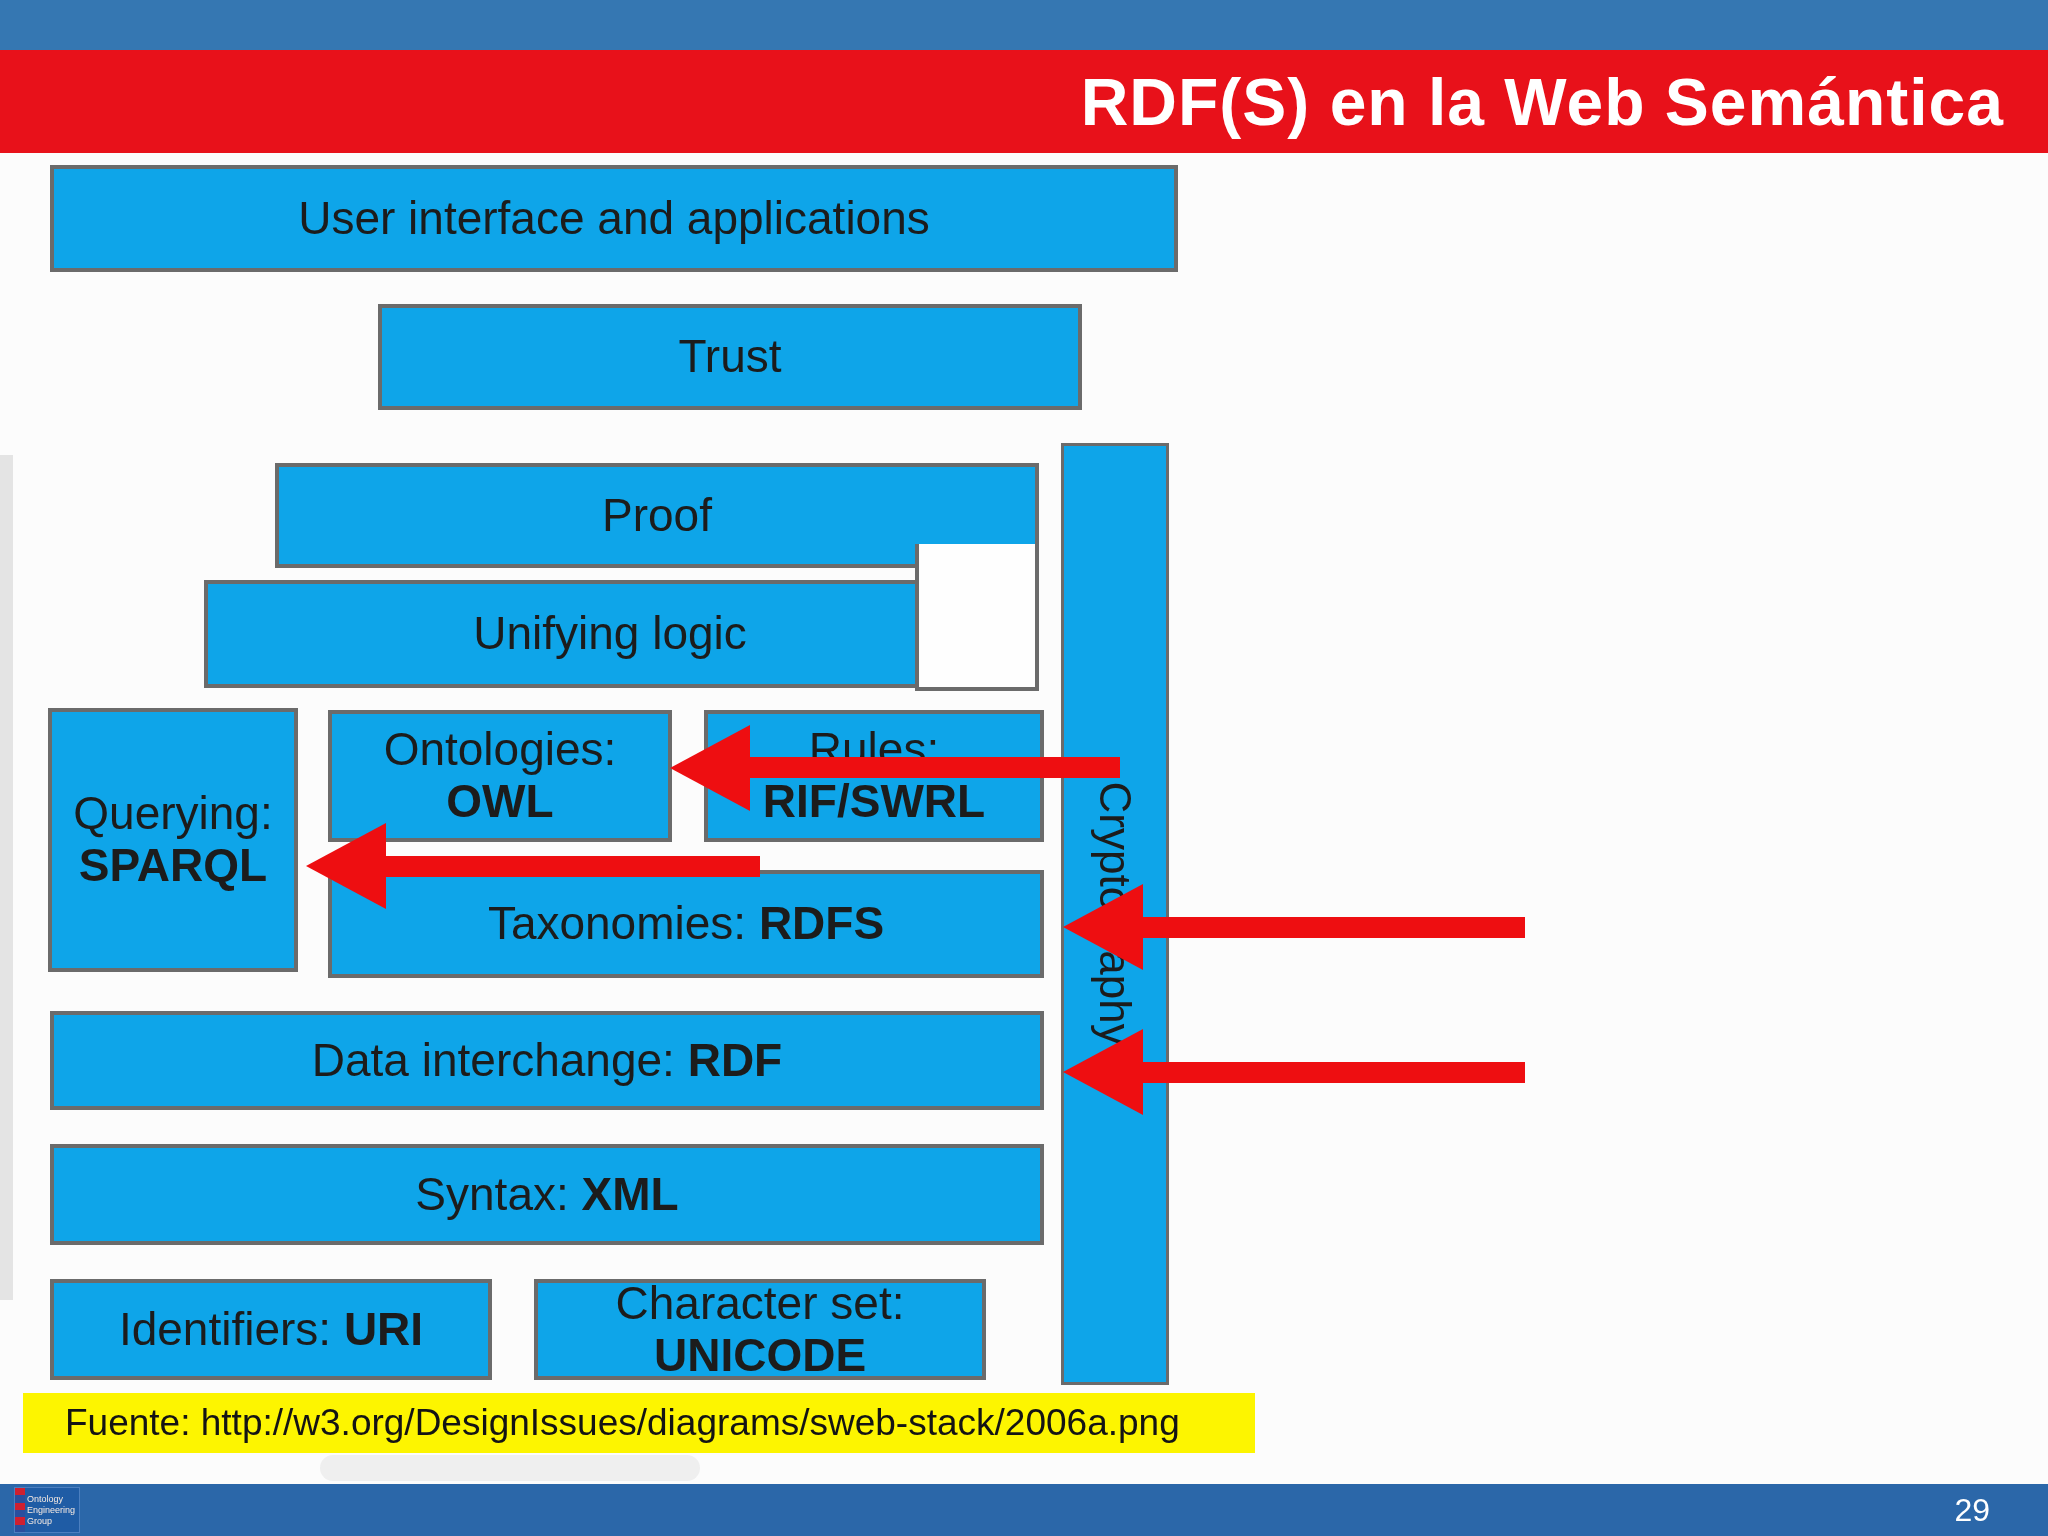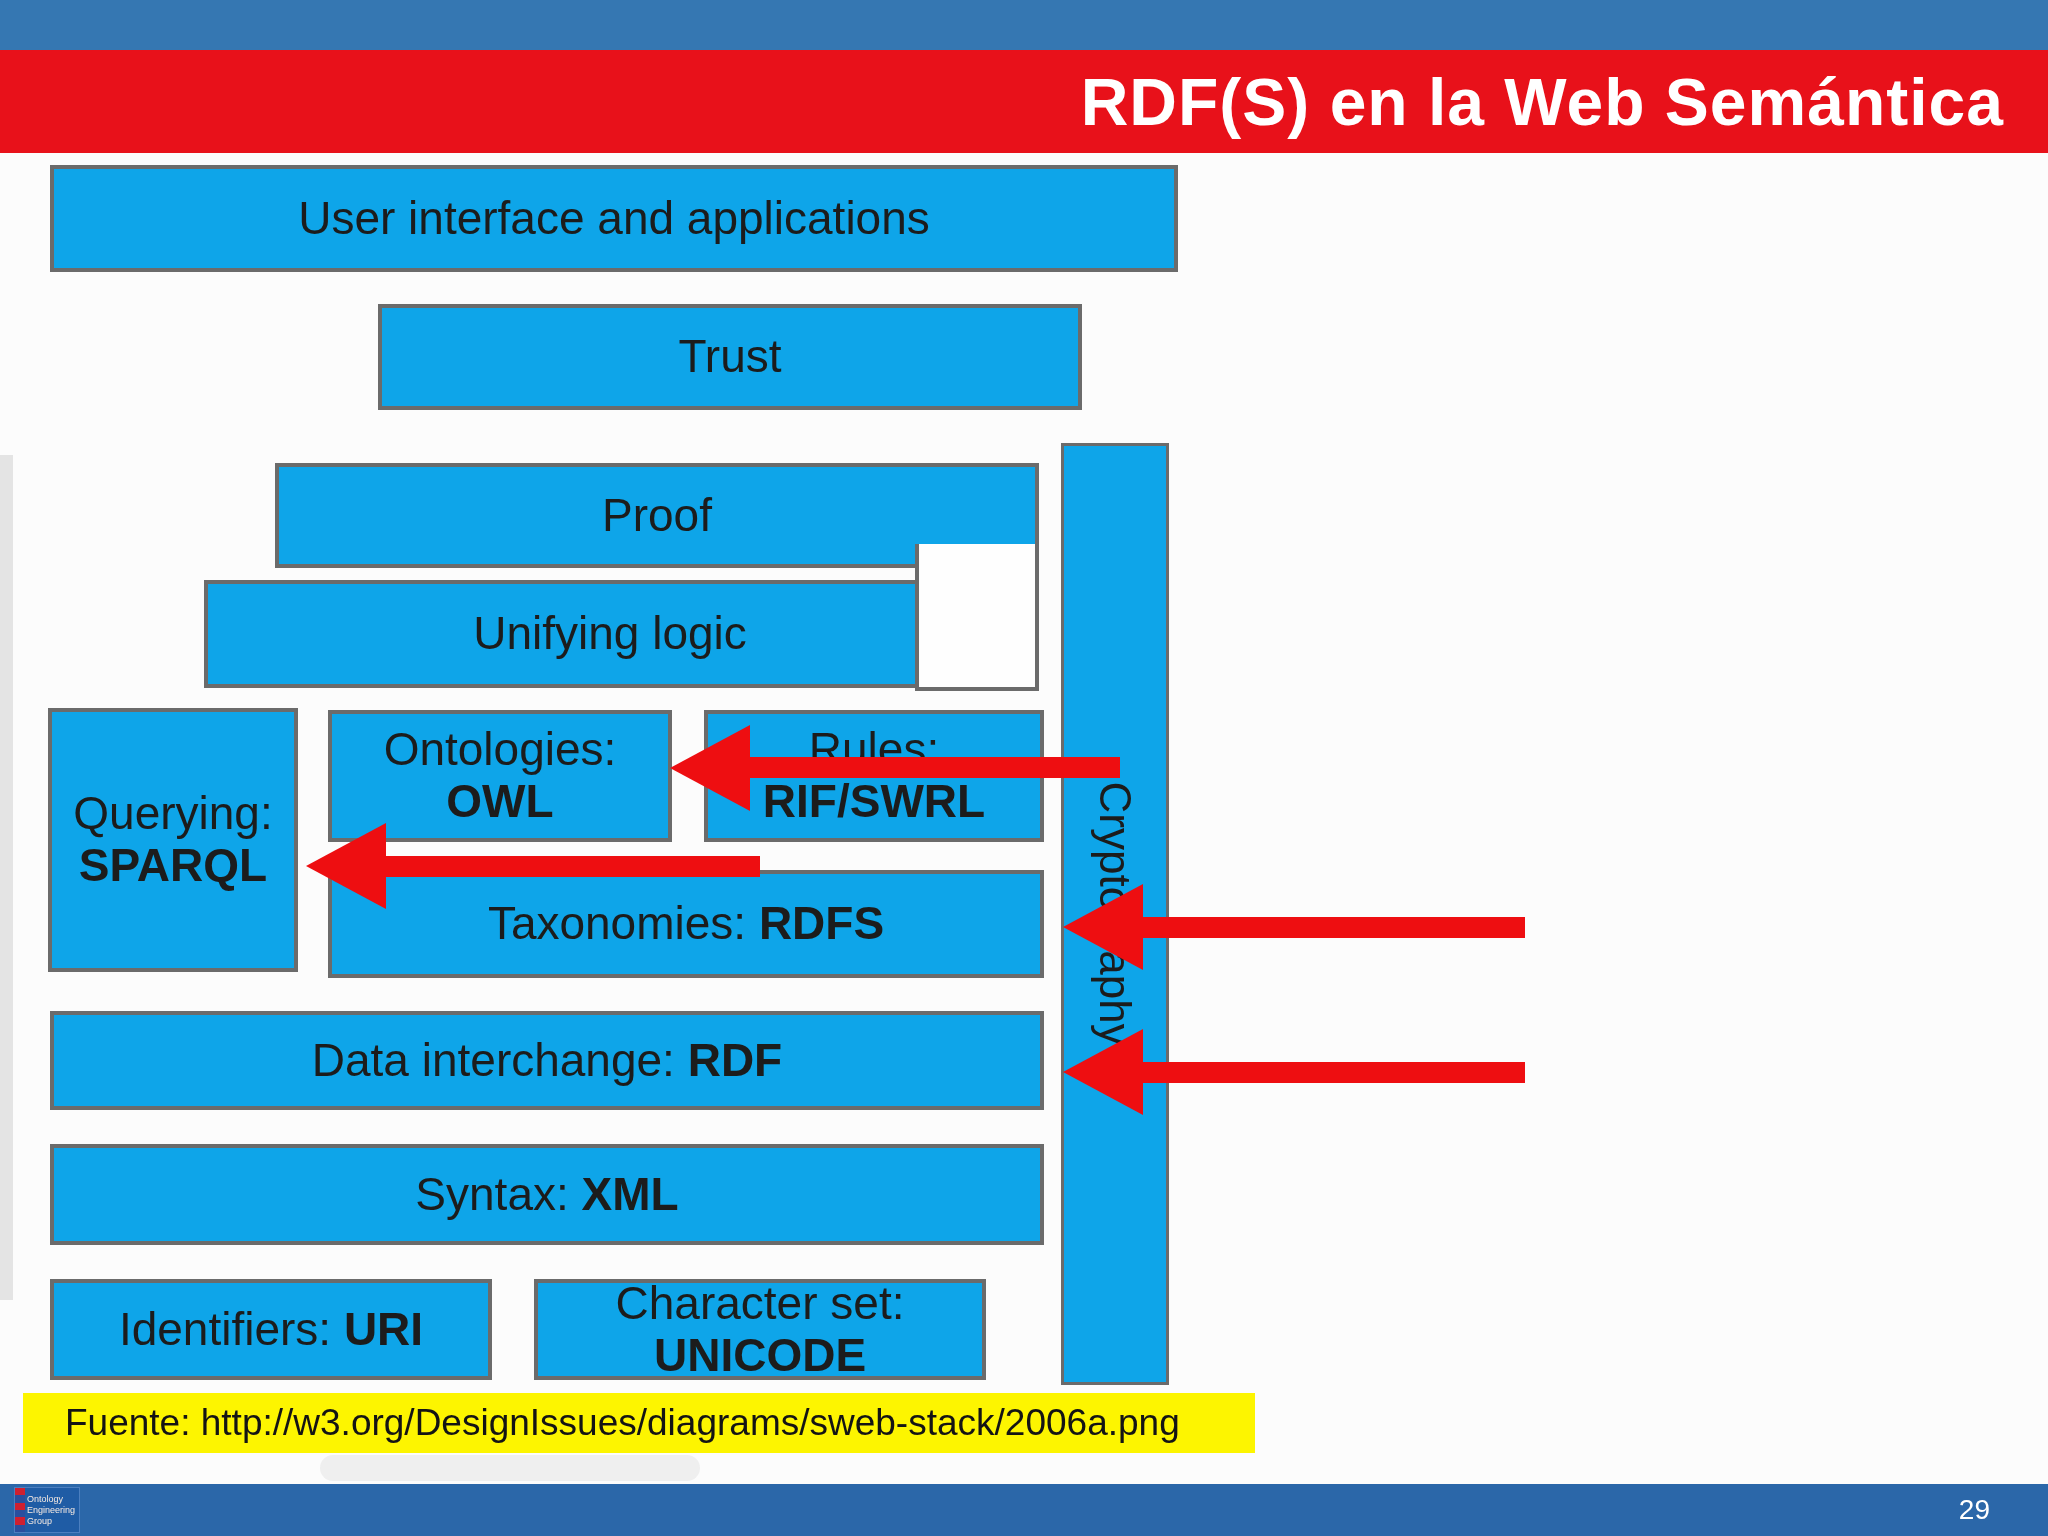--- a/index.html
+++ b/index.html
@@ -67,21 +67,21 @@
   
   .source-bar{
     position:absolute;left:23px;top:1393px;width:1232px;height:60px;background:var(--note-yellow);
     display:flex;align-items:center;padding-left:22px;z-index:10;
   }
   .source-bar span{font-size:37px;color:#141414;margin-left:20px;}
   
   .bottom-bar{position:absolute;left:0;top:1484px;width:2048px;height:52px;background:var(--bottom-bar-blue);}
   .page-number{
     position:absolute;right:58px;top:1484px;height:52px;display:flex;align-items:center;
-    font-size:28px;color:#ffffff;z-index:11;
+    font-size:32px;color:#ffffff;z-index:11;
   }
   .logo{
     position:absolute;left:14px;top:1487px;width:66px;height:46px;background:#1f5ca5;
     display:flex;z-index:12;border:1px solid #4b7fc0;
   }
   .logo .checker{width:10px;display:flex;flex-direction:column;}
   .logo .checker i{flex:1;}
   .logo .checker i:nth-child(odd){background:#cf2030;}
   .logo .checker i:nth-child(even){background:#2a4f9e;}
   .logo .lines{flex:1;display:flex;flex-direction:column;justify-content:center;padding-left:2px;}

